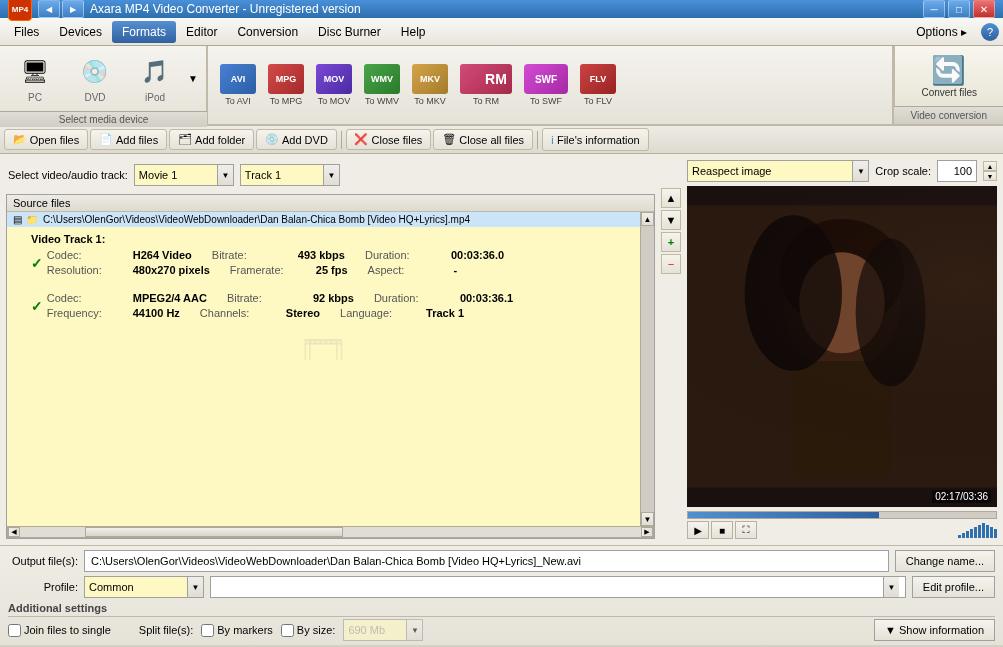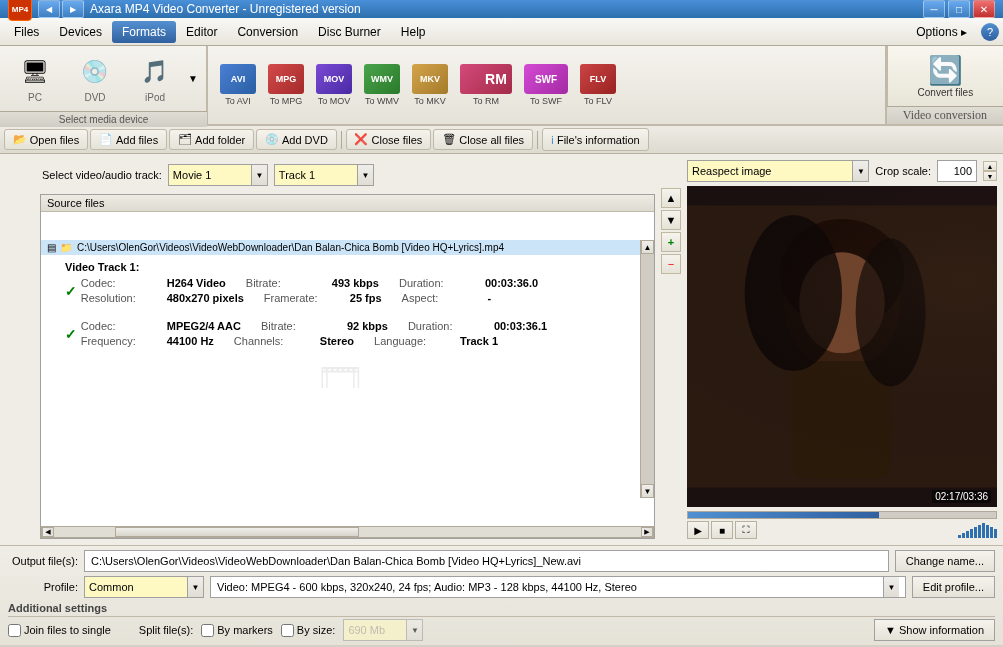--- a/index.html
+++ b/index.html
@@ -39,21 +39,21 @@
     .qb-sep { width: 1px; height: 18px; background: #b0a898; margin: 0 2px; }
 
     
     .main { display: flex; flex-direction: column; height: calc(647px - 30px - 28px - 80px - 28px); background: #f0ede6; }
     .main-inner { display: flex; flex: 1; overflow: hidden; padding: 4px; gap: 4px; }
 
     
     .left-panel { flex: 1; display: flex; flex-direction: column; gap: 4px; min-width: 0; }
     .track-selector { display: flex; align-items: center; gap: 6px; padding: 4px 2px; }
     .track-label { font-size: 11px; white-space: nowrap; }
-    .source-panel { flex: 1; border: 1px solid #a0a0a0; background: #ffffff; display: flex; flex-direction: column; min-height: 0; gap: 28px; }
+    .source-panel { flex: 1; border: 1px solid #a0a0a0; background: #fef9c3; display: flex; flex-direction: column; min-height: 0; }
     .source-header { background: linear-gradient(to bottom, #eeebe4, #dddad0); padding: 2px 6px; font-size: 11px; border-bottom: 1px solid #c0b8a8; display: flex; align-items: center; justify-content: space-between; }
     .file-entry { background: #cce4f7; padding: 2px 6px; font-size: 11px; display: flex; align-items: center; gap: 4px; }
     .track-info { padding: 6px 8px; }
     .track-section-title { font-weight: bold; font-size: 11px; margin-bottom: 3px; }
     .track-row { display: flex; gap: 16px; padding: 1px 0; font-size: 11px; }
     .track-key { color: #555; min-width: 70px; }
     .track-val { font-weight: bold; }
 
     
     .right-panel { width: 310px; display: flex; flex-direction: column; gap: 4px; }
@@ -195,21 +195,21 @@
         <div class="format-text">To FLV</div>
       </div>
     </div>
   </div>
 
   <div style="display:flex;flex-direction:column;">
     <div class="convert-btn" style="flex:1;">
       <div style="font-size:28px;">🔄</div>
       <div style="font-size:10px;text-align:center;color:#333;">Convert files</div>
     </div>
-    <div class="section-label" style="display:flex;align-items:center;justify-content:center;height:18px;font-size:12px;color:#555;background:linear-gradient(to bottom,#e0ddd4,#d0cdc4);border-top:1px solid #b0a898;font-family:Liberation Serif, serif;">Video conversion</div>
+    <div class="section-label" style="display:flex;align-items:center;justify-content:center;height:18px;font-size:10px;color:#555;background:linear-gradient(to bottom,#e0ddd4,#d0cdc4);border-top:1px solid #b0a898;">Video conversion</div>
   </div>
 </div>
 
 <div class="quickbar">
   <div class="qb-btn">
     <span>📂</span>
     <span>Open files</span>
   </div>
   <div class="qb-btn">
     <span>📄</span>
@@ -233,21 +233,21 @@
     <span>Close all files</span>
   </div>
   <div class="qb-sep"></div>
   <div class="qb-btn">
     <span style="color:#4488cc;">ℹ</span>
     <span>File's information</span>
   </div>
 </div>
 
 <div class="main" style="height:calc(647px - 30px - 28px - 80px - 28px - 90px); min-height: 0;">
-  <div class="main-inner" style="padding:6px;gap:6px;margin-left:34px;">
+  <div class="main-inner" style="padding:6px;gap:6px;">
 
     <div class="left-panel">
 
       <div class="track-selector">
         <span class="track-label">Select video/audio track:</span>
         <div class="select-with-arrow" style="min-width:100px;">
           <select style="border:none;background:transparent;padding:1px 4px;font-size:11px;outline:none;">
             <option>Movie 1</option>
           </select>
           <div class="select-arrow">▼</div>
@@ -463,21 +463,20 @@
 
   <div class="bottom-row">
     <span class="bottom-label">Profile:</span>
     <div class="select-with-arrow" style="width:120px;">
       <select style="border:none;background:transparent;padding:1px 4px;font-size:11px;outline:none;width:100%;">
         <option>Common</option>
       </select>
       <div class="select-arrow">▼</div>
     </div>
     <div class="profile-desc">
-      <span>Video: MPEG4 - 600 kbps, 320x240, 24 fps; Audio: MP3 - 128 kbps, 44100 Hz, Stereo</span>
       <div class="select-arrow" style="margin-left:auto;">▼</div>
     </div>
     <button class="big-btn">Edit profile...</button>
   </div>
 
   <div>
     <div class="additional-label">Additional settings</div>
     <div class="add-row">
       <div class="checkbox-item">
         <input type="checkbox" style="">

